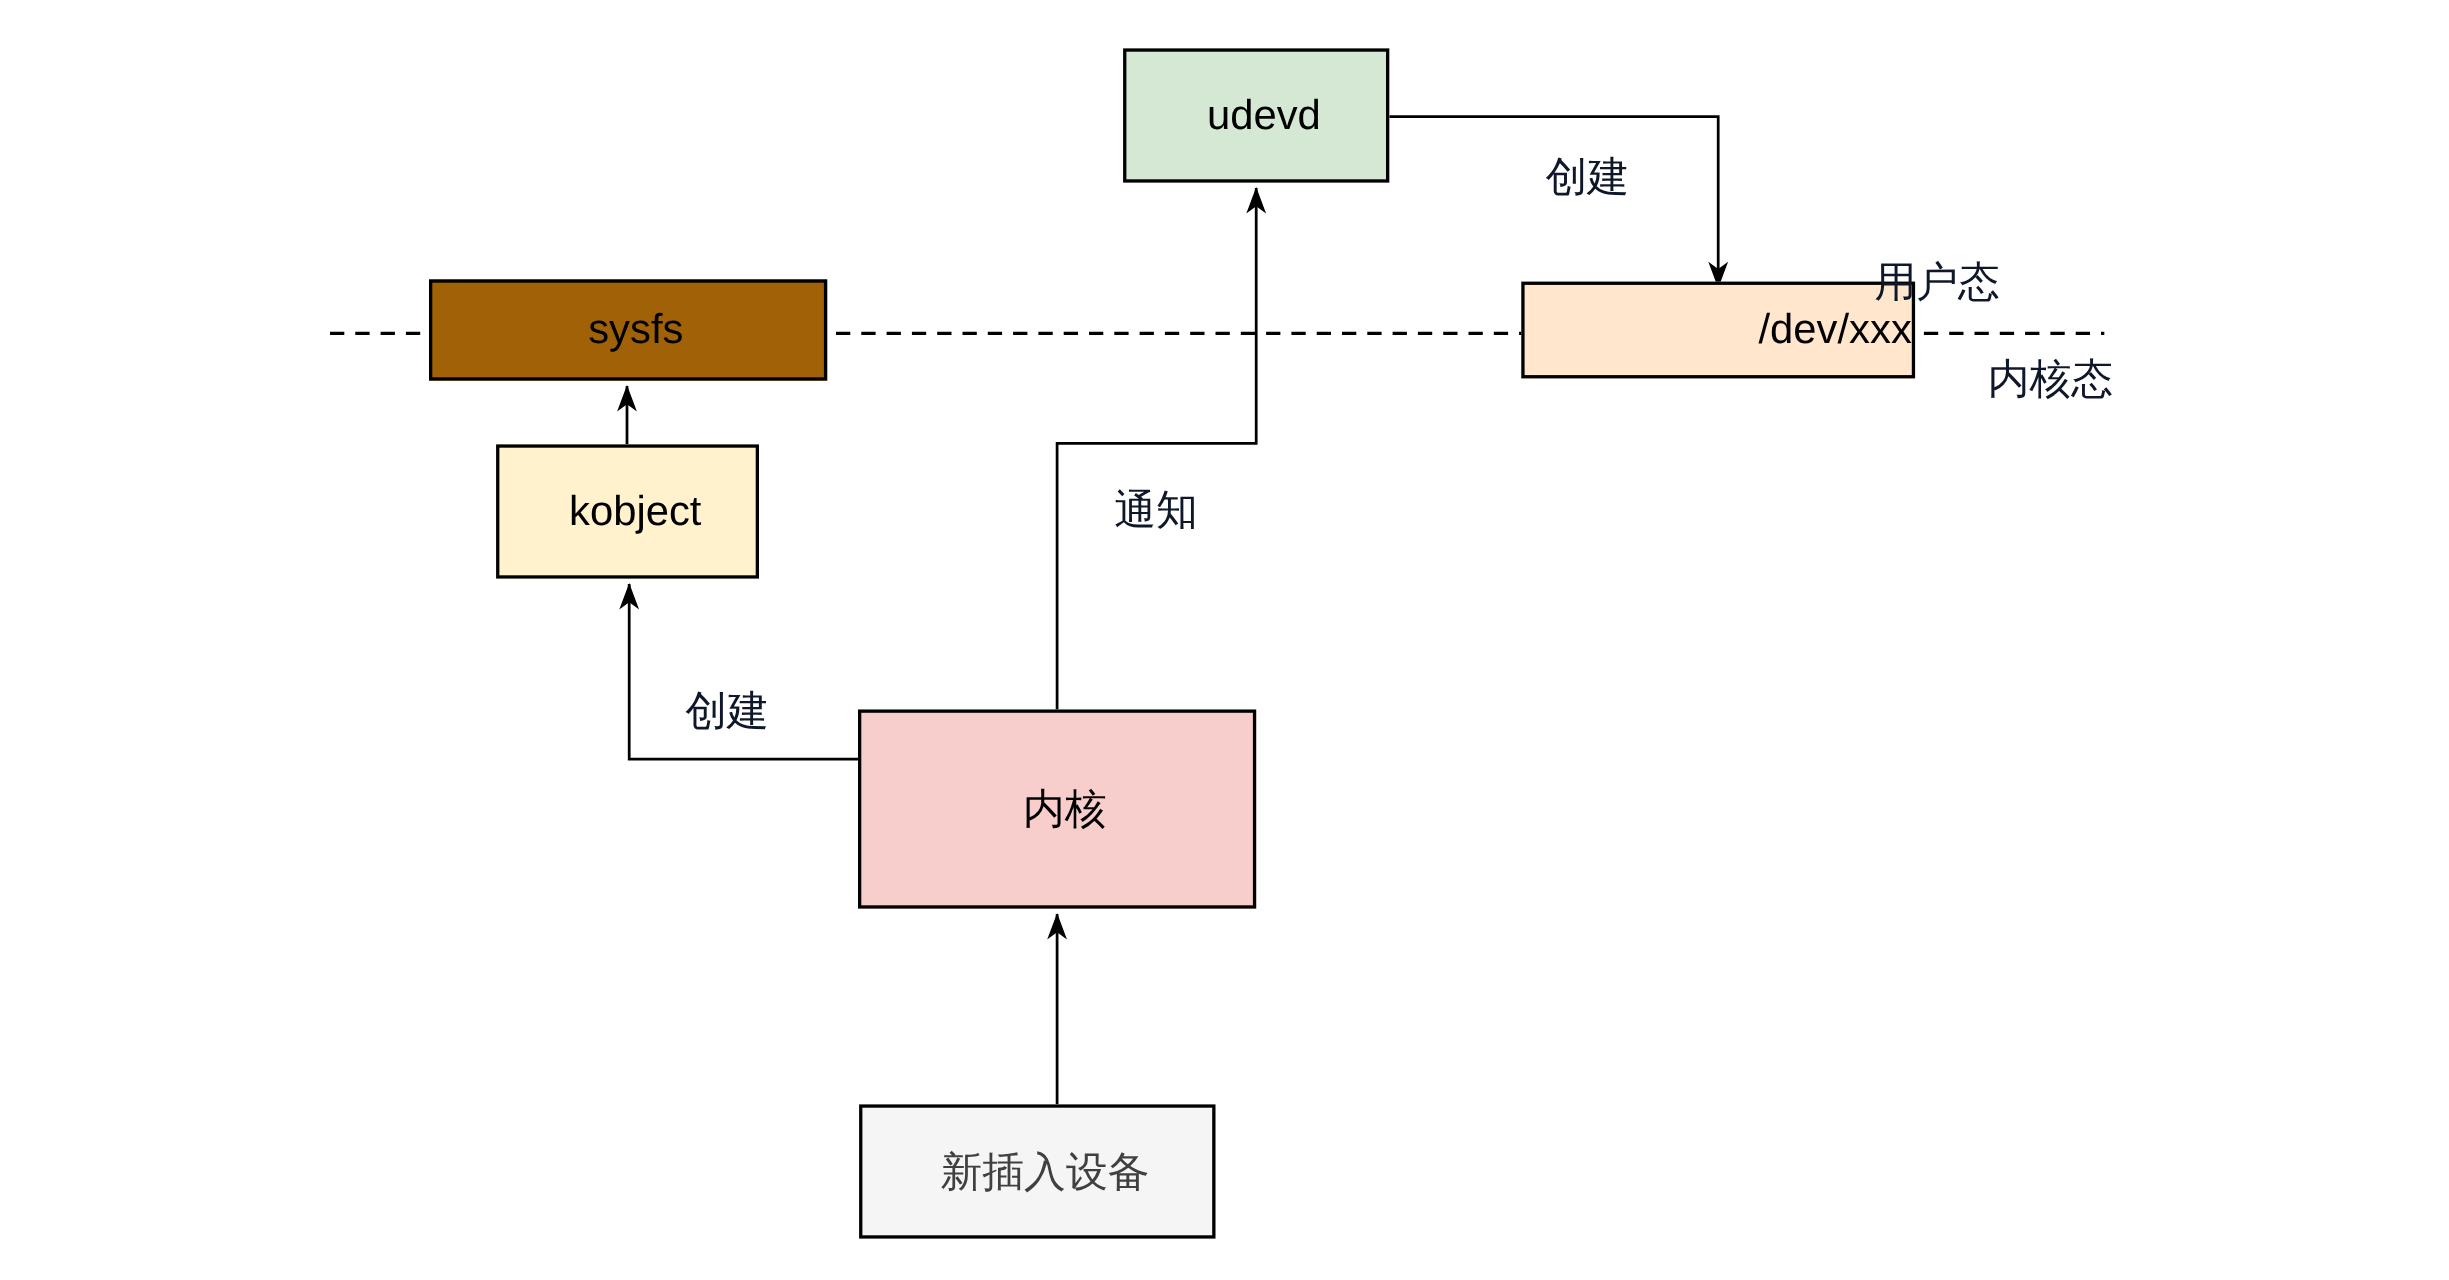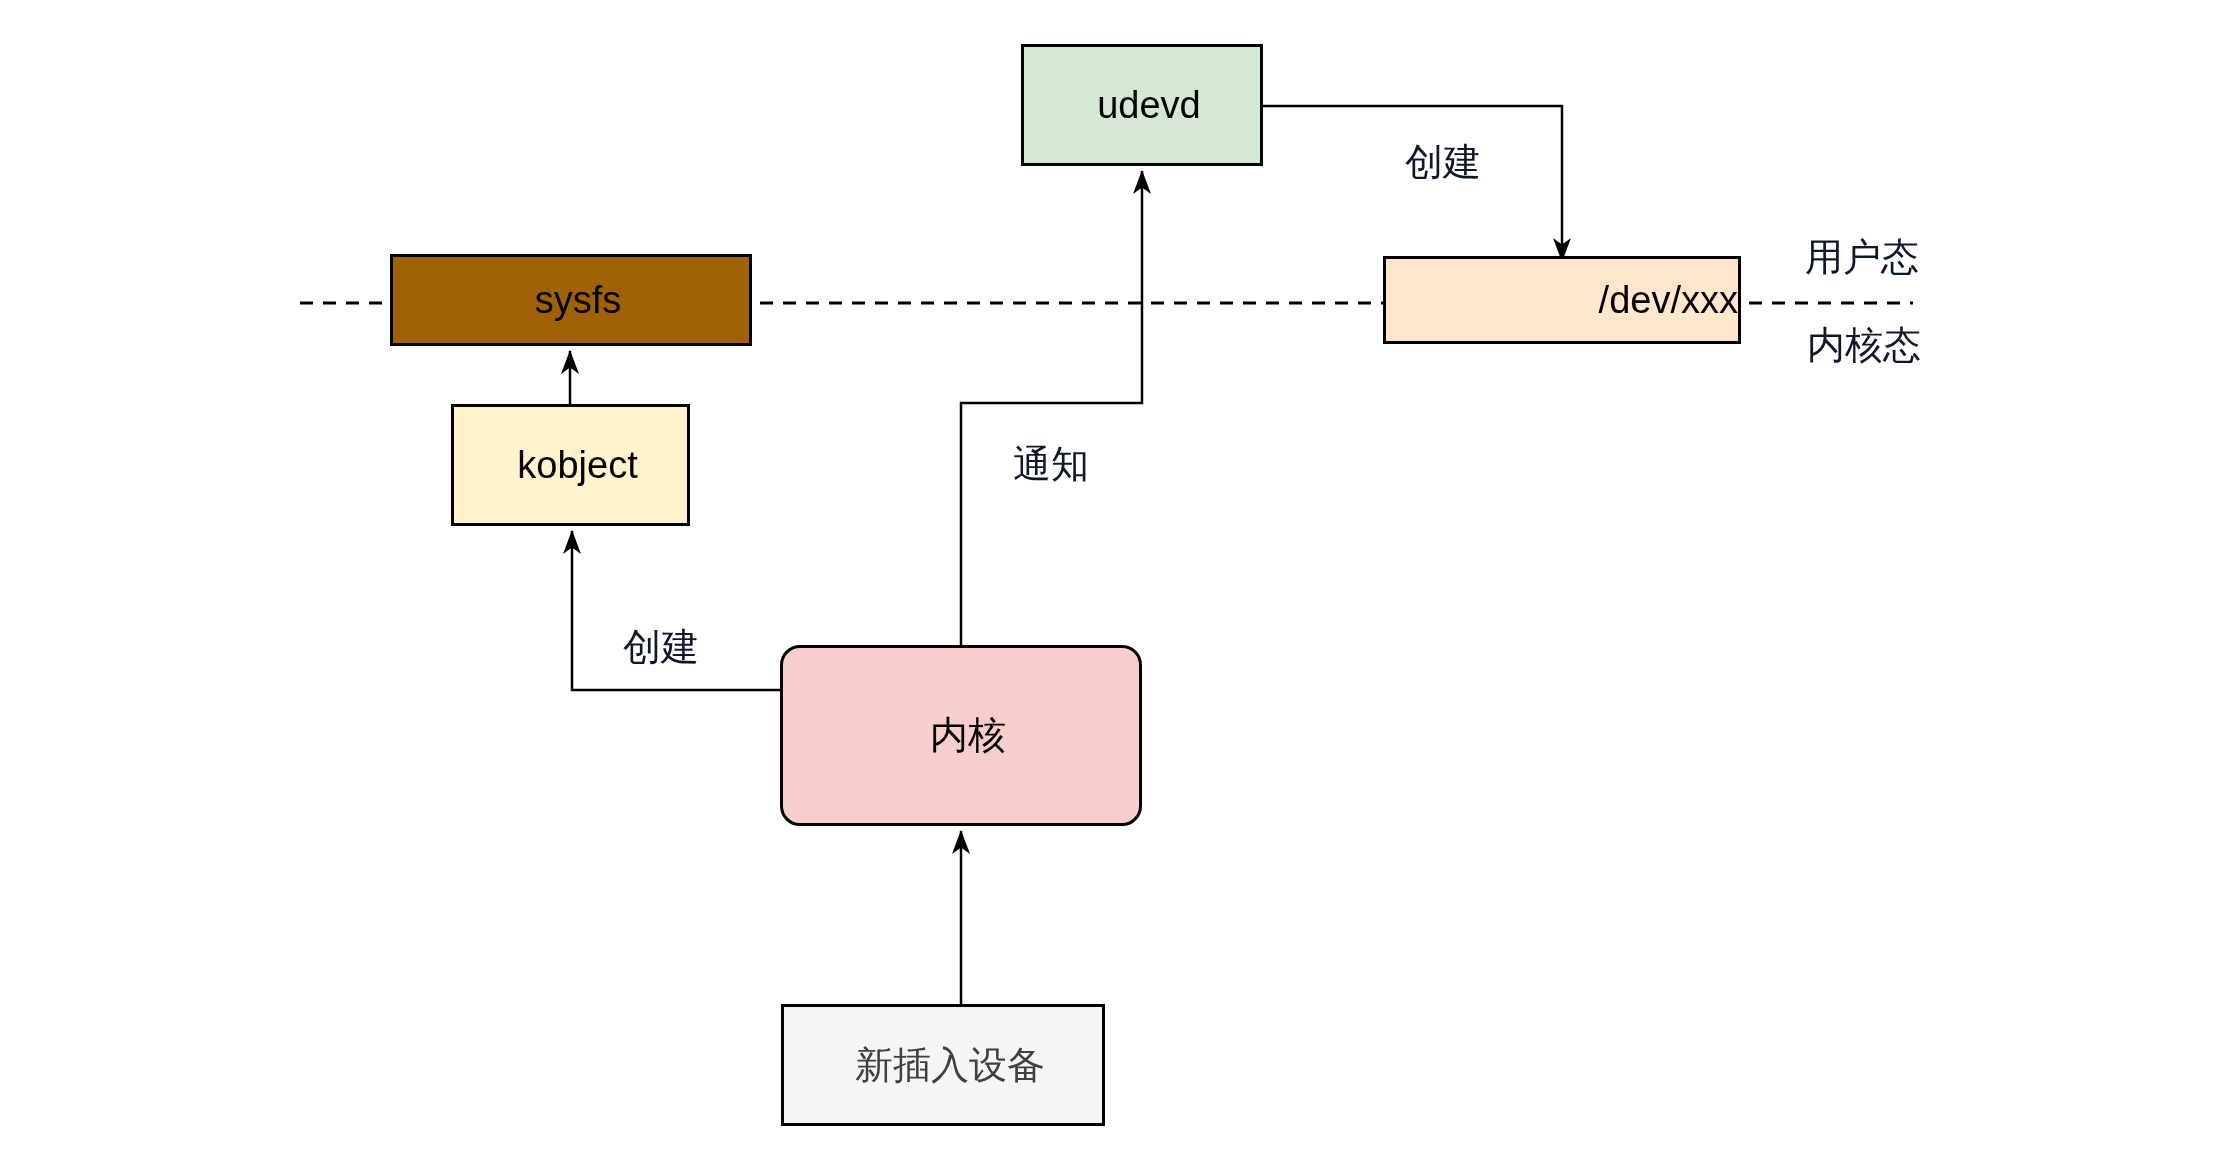--- a/index.html
+++ b/index.html
@@ -40,27 +40,27 @@
     font-size: 38px;
     line-height: 1;
     color: #0f172a;
     white-space: nowrap;
   }
   
   #node-udevd      { left: 1021px; top: 44px;   width: 242px; height: 122px; }
   #node-sysfs      { left: 390px;  top: 254px;  width: 362px; height: 92px;  }
   #node-devxxx     { left: 1383px; top: 256px;  width: 358px; height: 88px;  }
   #node-kobject    { left: 451px;  top: 404px;  width: 239px; height: 122px; }
-  #node-kernel     { left: 780px;  top: 645px;  width: 362px; height: 181px; border-radius: 20px; }
+  #node-kernel     { left: 780px;  top: 645px;  width: 362px; height: 181px; }
   #node-newdevice  { left: 781px;  top: 1004px; width: 324px; height: 122px; }
   
   #label-create-dev     { left: 1405px; top: 143px; }
   #label-notify         { left: 1013px; top: 445px; }
   #label-create-kobject { left: 623px;  top: 628px; }
-  #label-user-mode      { left: 1805px; top: 238px; }
+  #label-user-mode      { left: 1704px; top: 238px; }
   #label-kernel-mode    { left: 1807px; top: 326px; }
 </style>
 </head>
 <body>
 
 <div id="stage">
 
   <svg id="wires" viewBox="0 0 2226 1164" xmlns="http://www.w3.org/2000/svg">
     <defs>
       <marker id="arrowhead" markerUnits="userSpaceOnUse" markerWidth="30" markerHeight="24" refX="24" refY="10" orient="auto">

